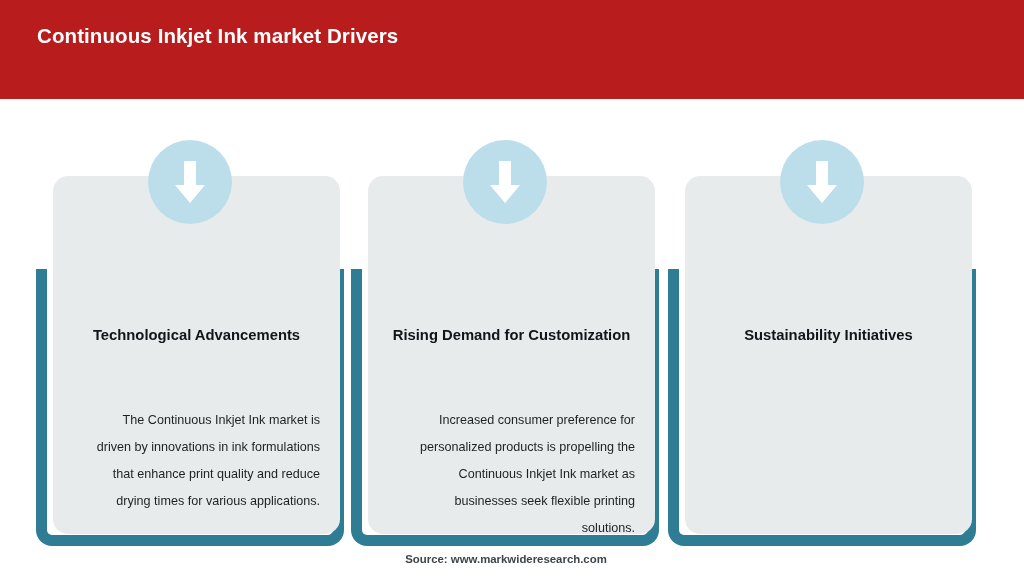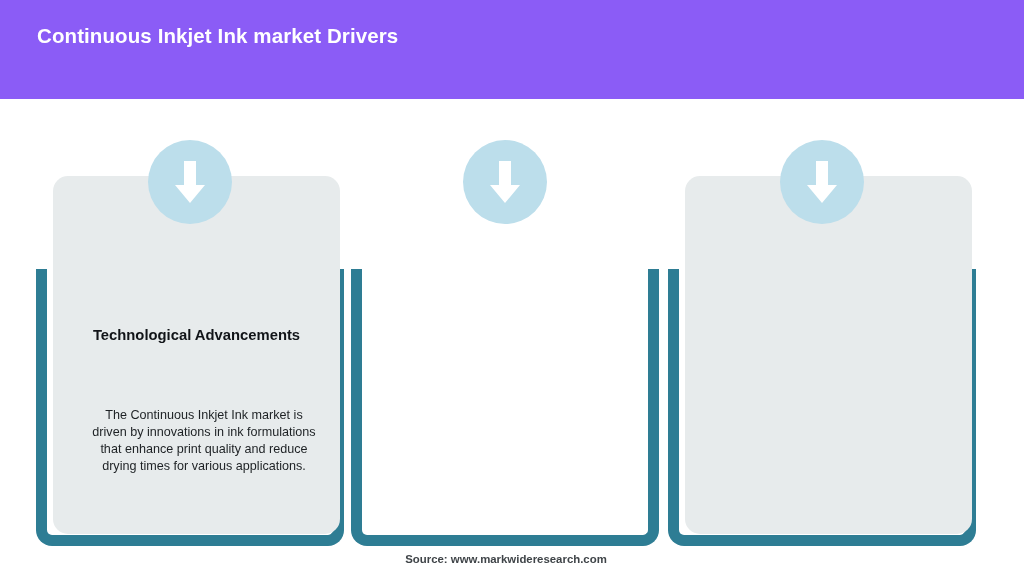--- a/index.html
+++ b/index.html
@@ -7,21 +7,21 @@
     width:1024px; height:576px;
     background:#ffffff;
     font-family:"Liberation Sans", sans-serif;
     overflow:hidden;
   }
   .page { position:relative; width:1024px; height:576px; background:#ffffff; }
 
   
   .header {
     position:absolute; left:0; top:0; width:1024px; height:99px;
-    background:#8b5cf6;
+    background:#b91c1c;
   }
   .header-title {
     position:absolute; left:37px; top:24px;
     font-size:20.5px; font-weight:bold; color:#ffffff;
     letter-spacing:.1px; white-space:nowrap;
   }
   
   .logo { position:absolute; right:18px; top:8px; width:108px; height:50px; }
   .logo svg { display:block; }
 
@@ -53,22 +53,22 @@
   }
   .circle svg { display:block; }
 
   .card-title {
     position:absolute; left:18px; right:18px; top:148px;
     text-align:center; font-size:14.8px; font-weight:bold;
     color:#111418; line-height:22px;
   }
   .card-body {
     position:absolute; left:35px; right:20px; top:231px;
-    font-size:12.6px; color:#1d2124; line-height:17px;
-    text-align:center;
+    font-size:12.6px; color:#1d2124; line-height:27px;
+    text-align:right;
   }
 
   
   .source {
     position:absolute; left:0; right:12px; top:553px;
     text-align:center; font-size:11.4px; font-weight:bold; color:#3f4448;
   }
   .disclaimer {
     position:absolute; right:10px; top:558px;
     font-size:8.4px; color:#2b2f33; white-space:nowrap;
@@ -94,30 +94,35 @@
       </div>
       <div class="circle">
         <svg width="34" height="46" viewBox="0 0 34 46" xmlns="http://www.w3.org/2000/svg">
           <path d="M11 2 L23 2 L23 26 L32 26 L17 44 L2 26 L11 26 Z" fill="#ffffff"></path>
         </svg>
       </div>
     </div>
 
     <div class="card-wrap c1">
       <div class="frame"></div>
+      <div class="card">
+        <div class="card-title">Rising Demand for Customization</div>
+        <div class="card-body">Increased consumer preference for personalized products is propelling the Continuous Inkjet Ink market as businesses seek flexible printing solutions.</div>
+      </div>
       <div class="circle">
         <svg width="34" height="46" viewBox="0 0 34 46" xmlns="http://www.w3.org/2000/svg">
           <path d="M11 2 L23 2 L23 26 L32 26 L17 44 L2 26 L11 26 Z" fill="#ffffff"></path>
         </svg>
       </div>
     </div>
 
     <div class="card-wrap c2">
       <div class="frame"></div>
       <div class="card">
+        <div class="card-title">Sustainability Initiatives</div>
       </div>
       <div class="circle">
         <svg width="34" height="46" viewBox="0 0 34 46" xmlns="http://www.w3.org/2000/svg">
           <path d="M11 2 L23 2 L23 26 L32 26 L17 44 L2 26 L11 26 Z" fill="#ffffff"></path>
         </svg>
       </div>
     </div>
 
   </div>
 

